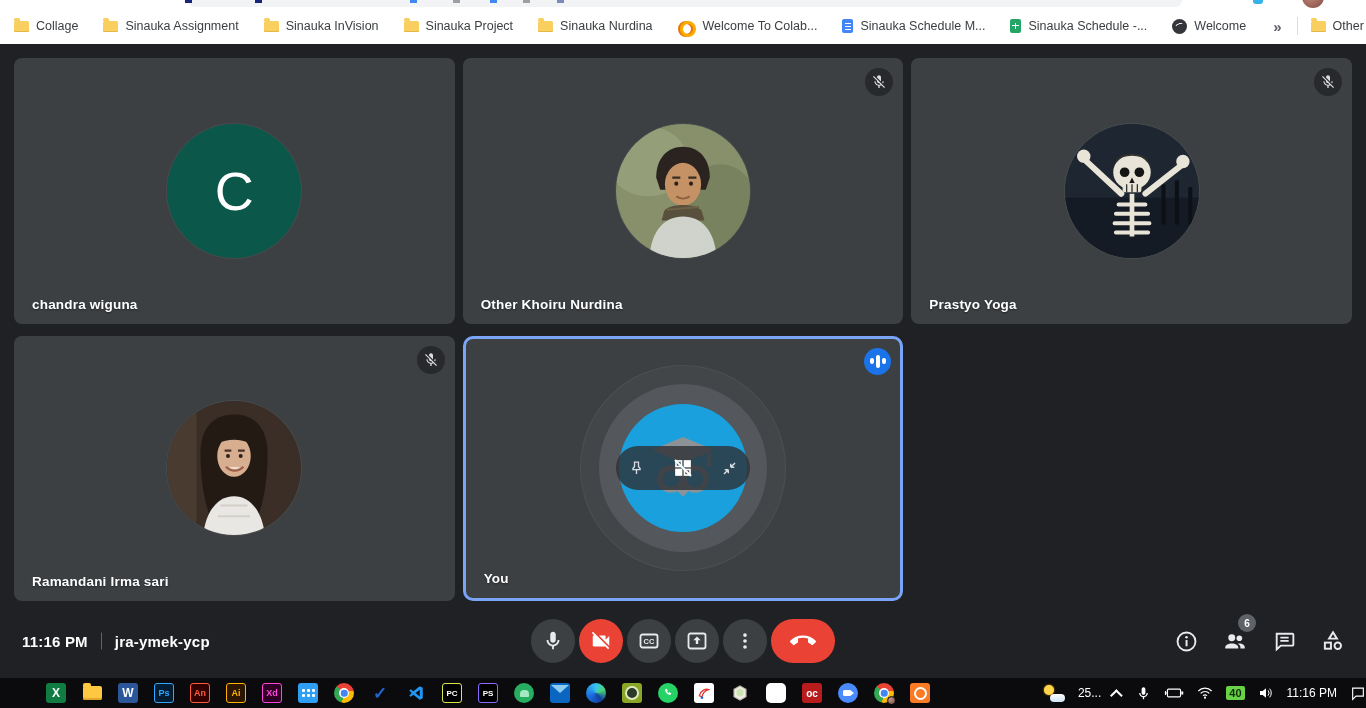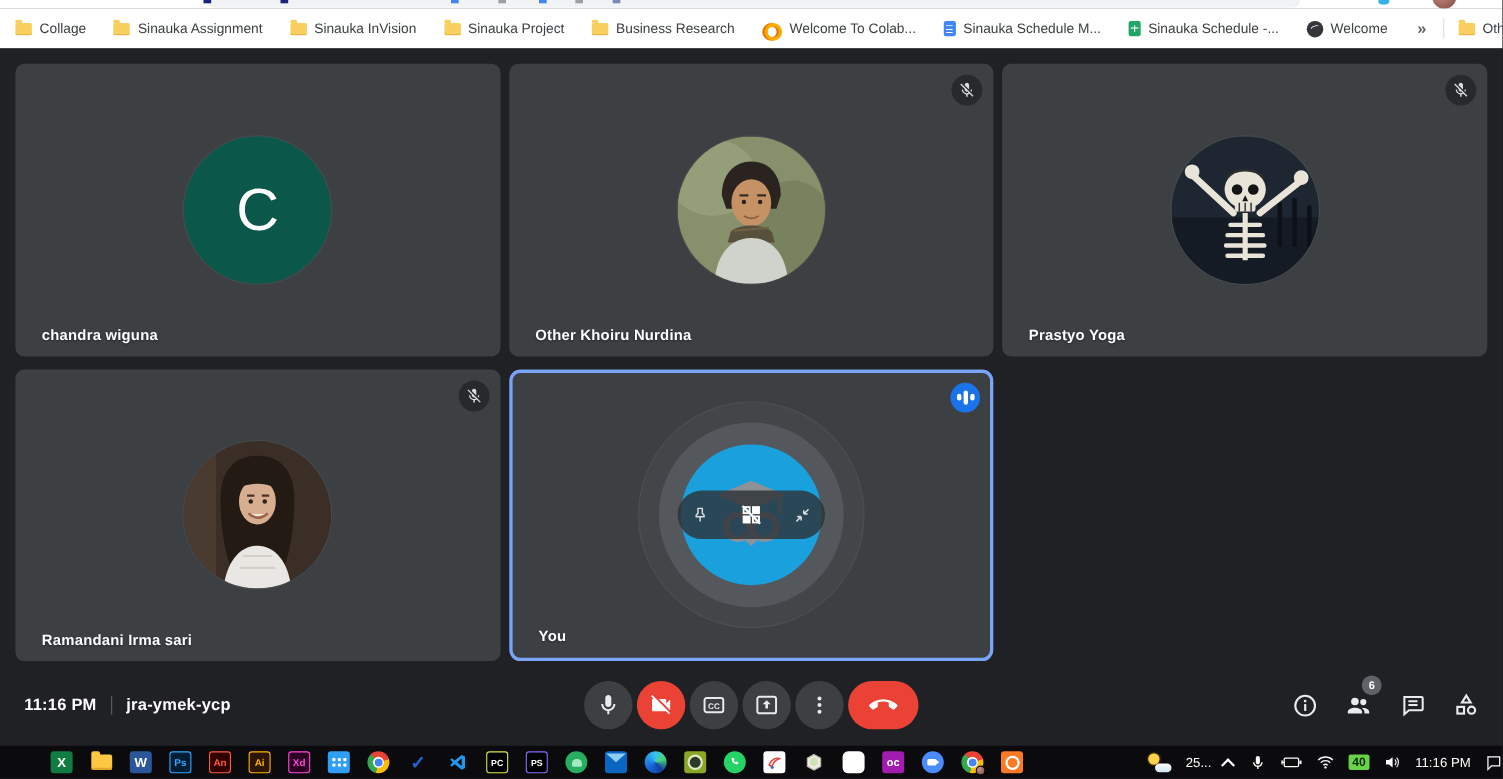--- a/index.html
+++ b/index.html
@@ -40,21 +40,21 @@
   .ic-globe { width:15px; height:15px; border-radius:50%; background:#35363b; position:relative; flex:0 0 auto; }
   .ic-globe::after { content:""; position:absolute; left:3px; top:4px; width:8px; height:6px;
                      border:1.5px solid #fff; border-radius:50%; border-color:#fff transparent transparent transparent; transform:rotate(-20deg); }
 
   
   .meet { position:absolute; top:44px; left:0; right:0; bottom:30px; background:#202124; }
   .grid { position:absolute; top:14px; left:14px; width:1338px; height:543px; display:grid;
           grid-template-columns:repeat(3,1fr); grid-template-rows:1fr 1fr; gap:12px 8px; }
   .tile { background:#3c4043; border-radius:8px; position:relative; overflow:hidden; }
   .tile.you { border:3px solid #79a4f8; border-radius:10px; }
-  .tile-name { position:absolute; left:24px; bottom:12px; color:#fff; font-size:13.5px; font-weight:bold;
+  .tile-name { position:absolute; left:18px; bottom:12px; color:#fff; font-size:13.5px; font-weight:bold;
                letter-spacing:.2px; text-shadow:0 1px 2px rgba(0,0,0,.45); }
   .avatar { position:absolute; left:50%; top:50%; transform:translate(-50%,-50%); width:134px; height:134px;
             border-radius:50%; overflow:hidden; box-shadow:0 0 0 1px rgba(255,255,255,.06); }
   .avatar svg { display:block; width:100%; height:100%; }
   .initial-avatar { background:#0b574a; display:flex; align-items:center; justify-content:center;
                     color:#fff; font-size:54px; font-weight:normal; }
   .mute-badge { position:absolute; top:10px; right:10px; width:28px; height:28px; border-radius:50%;
                 background:rgba(32,33,36,.75); display:flex; align-items:center; justify-content:center; }
 
   
@@ -124,21 +124,21 @@
   .app-camgreen { background:#8aa626; }
   .app-camgreen::before { content:""; width:10px; height:10px; border-radius:50%; background:#2c3a2a; border:2px solid #dfe9c0; }
   .app-whatsapp { border-radius:50%; background:#25d366; }
   .app-draw { background:#fff; }
   .app-hex { background:transparent; }
   .app-slack { background:#fff; border-radius:5px; display:grid; grid-template-columns:6px 6px; grid-template-rows:6px 6px; gap:1.5px; }
   .app-slack i:nth-child(1){background:#36c5f0;border-radius:50% 0 0 0;}
   .app-slack i:nth-child(2){background:#2eb67d;border-radius:0 50% 0 0;}
   .app-slack i:nth-child(3){background:#ecb22e;border-radius:0 0 0 50%;}
   .app-slack i:nth-child(4){background:#e01e5a;border-radius:0 0 50% 0;}
-  .app-oc { background:#a21caf; color:#fff; font-size:10px; }
+  .app-oc { background:#b91c1c; color:#fff; font-size:10px; }
   .app-zoomcam { border-radius:50%; background:#4a8cff; }
   .app-zoomcam::before { content:""; width:8px; height:6px; background:#fff; border-radius:1.5px; margin-right:-1px; }
   .app-zoomcam::after { content:""; width:0; height:0; border-top:3px solid transparent; border-bottom:3px solid transparent; border-left:4px solid #fff; }
   .app-xampp { background:#fb7a24; }
   .app-xampp::before { content:""; width:9px; height:9px; border:2.5px solid #fff; border-radius:50%; }
 
   .tray { margin-left:auto; display:flex; align-items:center; gap:13px; color:#fff; font-size:12px; }
   .tray-txt { white-space:nowrap; }
   .weather { position:relative; width:22px; height:17px; }
   .weather::before { content:""; position:absolute; left:1px; top:0; width:10px; height:10px; border-radius:50%;
@@ -188,21 +188,21 @@
   <div class="bm-item">
       <span class="ic-folder"></span>
       <span>Sinauka InVision</span>
     </div>
   <div class="bm-item">
       <span class="ic-folder"></span>
       <span>Sinauka Project</span>
     </div>
   <div class="bm-item">
       <span class="ic-folder"></span>
-      <span>Business Research</span>
+      <span>Sinauka Nurdina</span>
     </div>
   <div class="bm-item">
       <span class="ic-colab"></span>
       <span>Welcome To Colab...</span>
     </div>
   <div class="bm-item">
       <span class="ic-gdoc"></span>
       <span>Sinauka Schedule M...</span>
     </div>
   <div class="bm-item">

